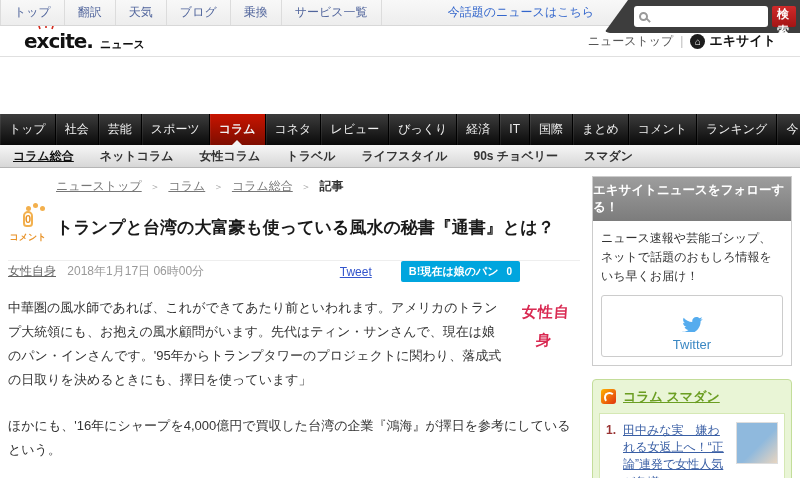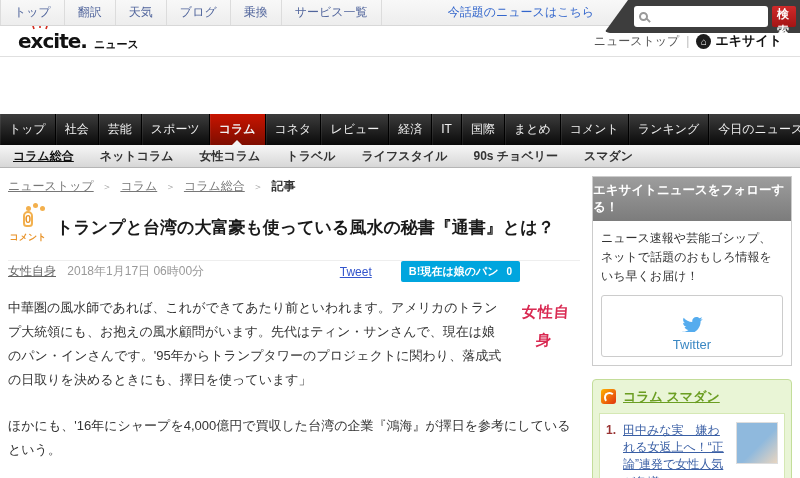--- a/index.html
+++ b/index.html
@@ -21,21 +21,21 @@
     align-items:center; padding:0 5px; }
   .mag { width:9px; height:9px; border:2px solid #9a9a9a; border-radius:50%; position:relative; flex:0 0 auto; }
   .mag::after { content:""; position:absolute; width:6px; height:2px; background:#9a9a9a;
     transform:rotate(45deg); right:-5px; bottom:-2px; }
   .search-input { border:none; outline:none; width:100%; height:18px; font-size:12px; margin-left:4px; }
   .search-btn { width:24px; height:21px; margin-left:4px; background:linear-gradient(#d02a2a,#a31414);
     color:#fff; font-weight:bold; font-size:12px; border:none; border-radius:2px; letter-spacing:2px; }
 
   
   .siteheader { height:31px; background:#fff; border-bottom:1px solid #e0e0e0; display:flex;
-    align-items:center; padding:0 18px; }
+    align-items:center; padding:0 24px; }
   .logo { position:relative; display:flex; align-items:baseline; }
   .logo-main { font-weight:bold; font-size:20px; color:#111; letter-spacing:-1px; font-family:"DejaVu Sans",sans-serif; }
   .logo-rays { position:absolute; left:14px; top:-7px; }
   .logo-suffix { font-weight:bold; font-size:11px; color:#111; margin-left:7px; }
   .header-right { margin-left:auto; display:flex; align-items:center; font-size:12px; }
   .newstop-link { color:#555; }
   .header-divider { color:#bbb; margin:0 7px; }
   .home-icon { display:inline-block; width:15px; height:15px; background:#1c1c1c; color:#fff;
     border-radius:50%; text-align:center; line-height:15px; font-size:10px; margin-right:4px; }
   .portal-link { color:#111; font-weight:bold; font-size:13px; display:flex; align-items:center; }
@@ -56,21 +56,21 @@
     display:flex; font-size:12px; font-weight:bold; }
   .subnav-tab { padding:0 13px; line-height:22px; color:#333; }
   .subnav-tab.active { text-decoration:underline; color:#111; }
 
   
   .content { display:flex; padding:8px 8px 0 8px; }
   .main-col { width:572px; }
   .side-col { width:200px; margin-left:12px; }
 
   
-  .breadcrumb { font-size:12px; color:#888; margin-top:2px; }
+  .breadcrumb { font-size:12px; color:#888; margin-top:2px;margin-left:48px; }
   .crumb-link { color:#777; text-decoration:underline; }
   .crumb-sep { color:#999; margin:0 5px; font-size:10px; }
   .crumb-current { color:#333; font-weight:bold; }
 
   
   .title-row { display:flex; align-items:flex-start; margin-top:14px; padding-bottom:16px;
     border-bottom:1px solid #eee; }
   .comment-badge { width:40px; text-align:center; flex:0 0 auto; }
   .paw { position:relative; width:26px; height:19px; margin:6px auto 0; border:2px solid #f3b04d;
     border-radius:13px 13px 10px 10px; color:#e8932a; font-weight:bold; font-size:11px;
@@ -166,20 +166,21 @@
 <div class="ad-space"></div>
 
 <div class="mainnav">
   <a class="nav-tab">トップ</a>
   <a class="nav-tab">社会</a>
   <a class="nav-tab">芸能</a>
   <a class="nav-tab">スポーツ</a>
   <a class="nav-tab active">コラム</a>
   <a class="nav-tab">コネタ</a>
   <a class="nav-tab">レビュー</a>
+  <a class="nav-tab">びっくり</a>
   <a class="nav-tab">経済</a>
   <a class="nav-tab">IT</a>
   <a class="nav-tab">国際</a>
   <a class="nav-tab">まとめ</a>
   <a class="nav-tab">コメント</a>
   <a class="nav-tab">ランキング</a>
   <a class="nav-tab">今日のニュース</a>
 
 </div>
 

